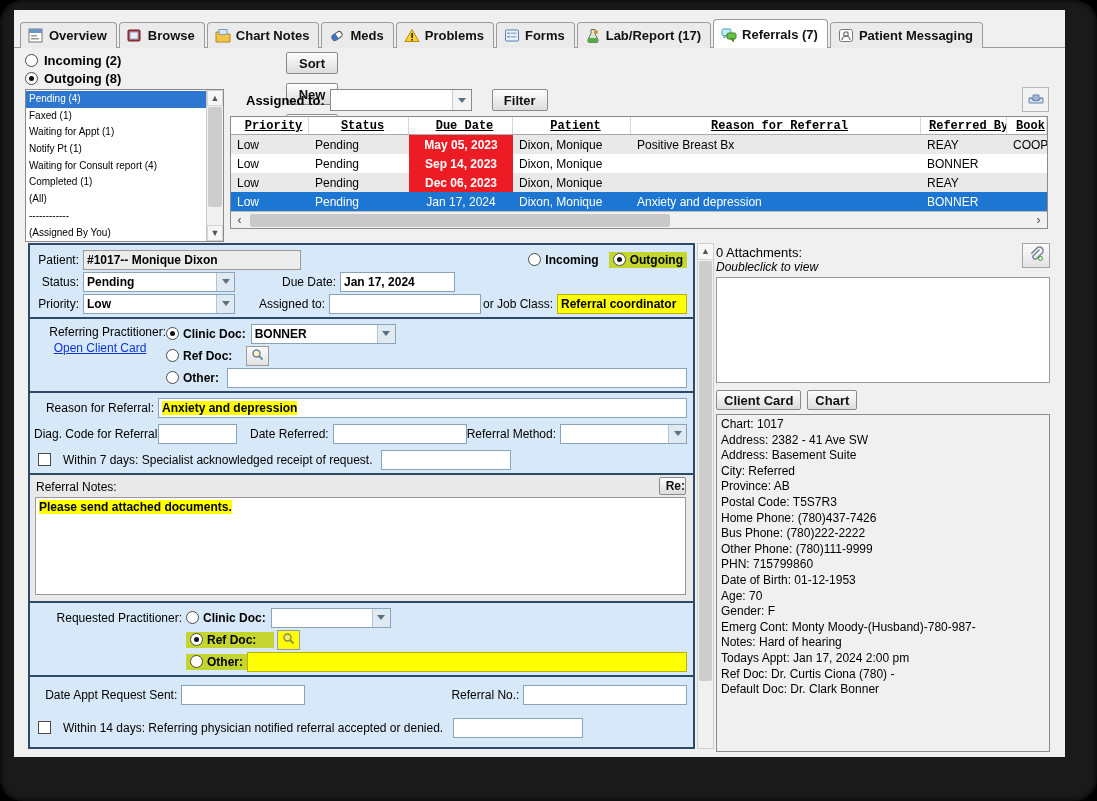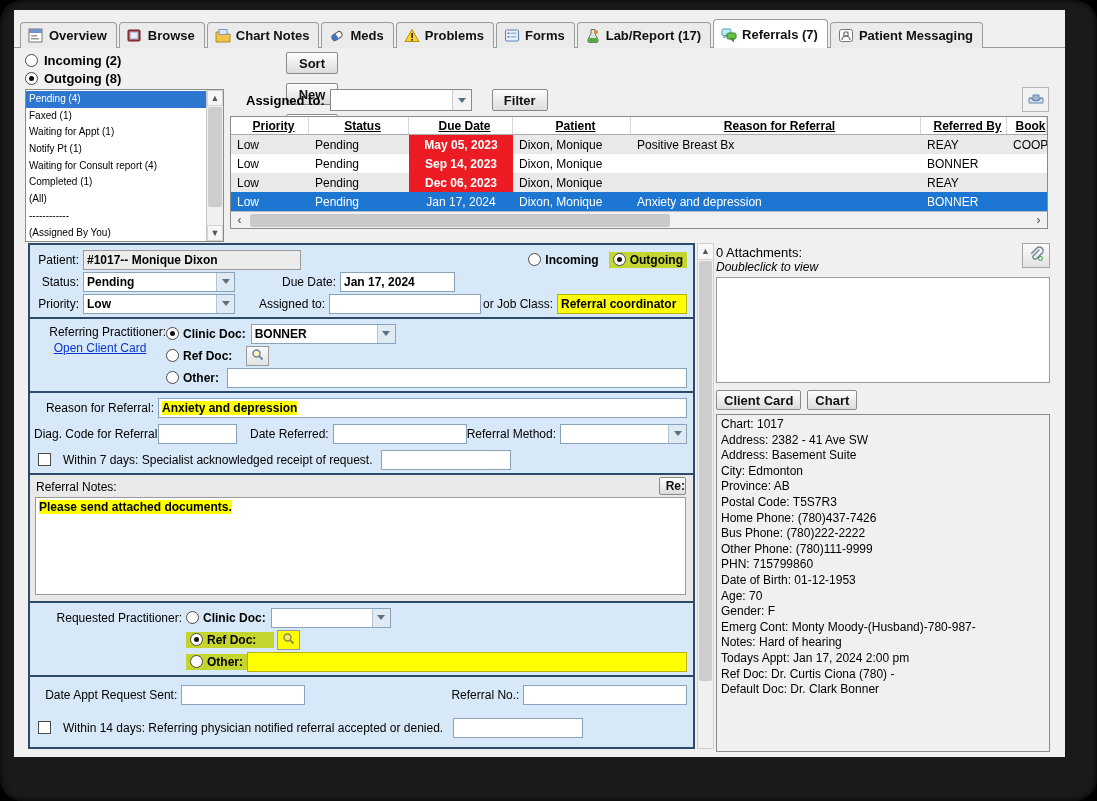--- a/index.html
+++ b/index.html
@@ -40,21 +40,21 @@
   .chev i { width:0; height:0; border-left:4px solid transparent; border-right:4px solid transparent; border-top:5px solid #5a7184; }
   .filterbtn { margin-left:20px; width:56px; }
   .inboxbtn { position:absolute; left:1008px; top:77px; width:27px; height:25px; background:#f2f2f2; border:1px solid #b5b5b5; display:flex; align-items:center; justify-content:center; }
 
   
   .reftable { position:absolute; left:216px; top:106px; width:818px; border:1px solid #8a8a8a; background:#fff; font-size:12px; }
   .trow { display:grid; grid-template-columns:78px 100px 104px 118px 290px 86px 1fr; height:19px; align-items:center; }
   .trow.hdr { height:18px; background:#fff; border-bottom:1px solid #aaa; }
   .trow.hdr .cell { text-align:center; font-weight:bold; text-decoration:underline; border-right:1px solid #d7d7d7; height:100%; padding-top:2px; overflow:hidden; white-space:nowrap; }
   .cell { padding-left:6px; overflow:hidden; white-space:nowrap; height:100%; display:flex; align-items:center; }
-  .trow.hdr .cell { display:block; padding-left:8px; }
+  .trow.hdr .cell { display:block; padding-left:8px;font-family:Liberation Mono, monospace; }
   .trow.odd { background:#e9e9e9; }
   .trow.even { background:#ffffff; }
   .trow.selected { background:#1d76d2; color:#fff; }
   .cell.due { justify-content:center; padding-left:0; }
   .cell.due.overdue { background:#ed1c24; color:#ffffff; font-weight:bold; }
   .hscroll { display:flex; height:17px; border-top:1px solid #bbb; background:#f1f1f1; align-items:center; }
   .hscroll .harr { width:17px; text-align:center; font-size:12px; color:#444; line-height:15px; }
   .hscroll .hthumb { height:13px; width:420px; background:#c9c9c9; border-radius:2px; margin-left:2px; }
   .hscroll .spacer { flex:1; }
 
@@ -489,21 +489,21 @@
     </div>
     <div class="att-box"></div>
     <div class="cc-row">
       <button class="btn">Client Card</button>
       <button class="btn">Chart</button>
     </div>
     <div class="info-box">
       <div>Chart: 1017</div>
       <div>Address: 2382 - 41 Ave SW</div>
       <div>Address: Basement Suite</div>
-      <div>City: Edmonton</div>
+      <div>City: Referred</div>
       <div>Province: AB</div>
       <div>Postal Code: T5S7R3</div>
       <div>Home Phone: (780)437-7426</div>
       <div>Bus Phone: (780)222-2222</div>
       <div>Other Phone: (780)111-9999</div>
       <div>PHN: 715799860</div>
       <div>Date of Birth: 01-12-1953</div>
       <div>Age: 70</div>
       <div>Gender: F</div>
       <div>Emerg Cont: Monty Moody-(Husband)-780-987-</div>

